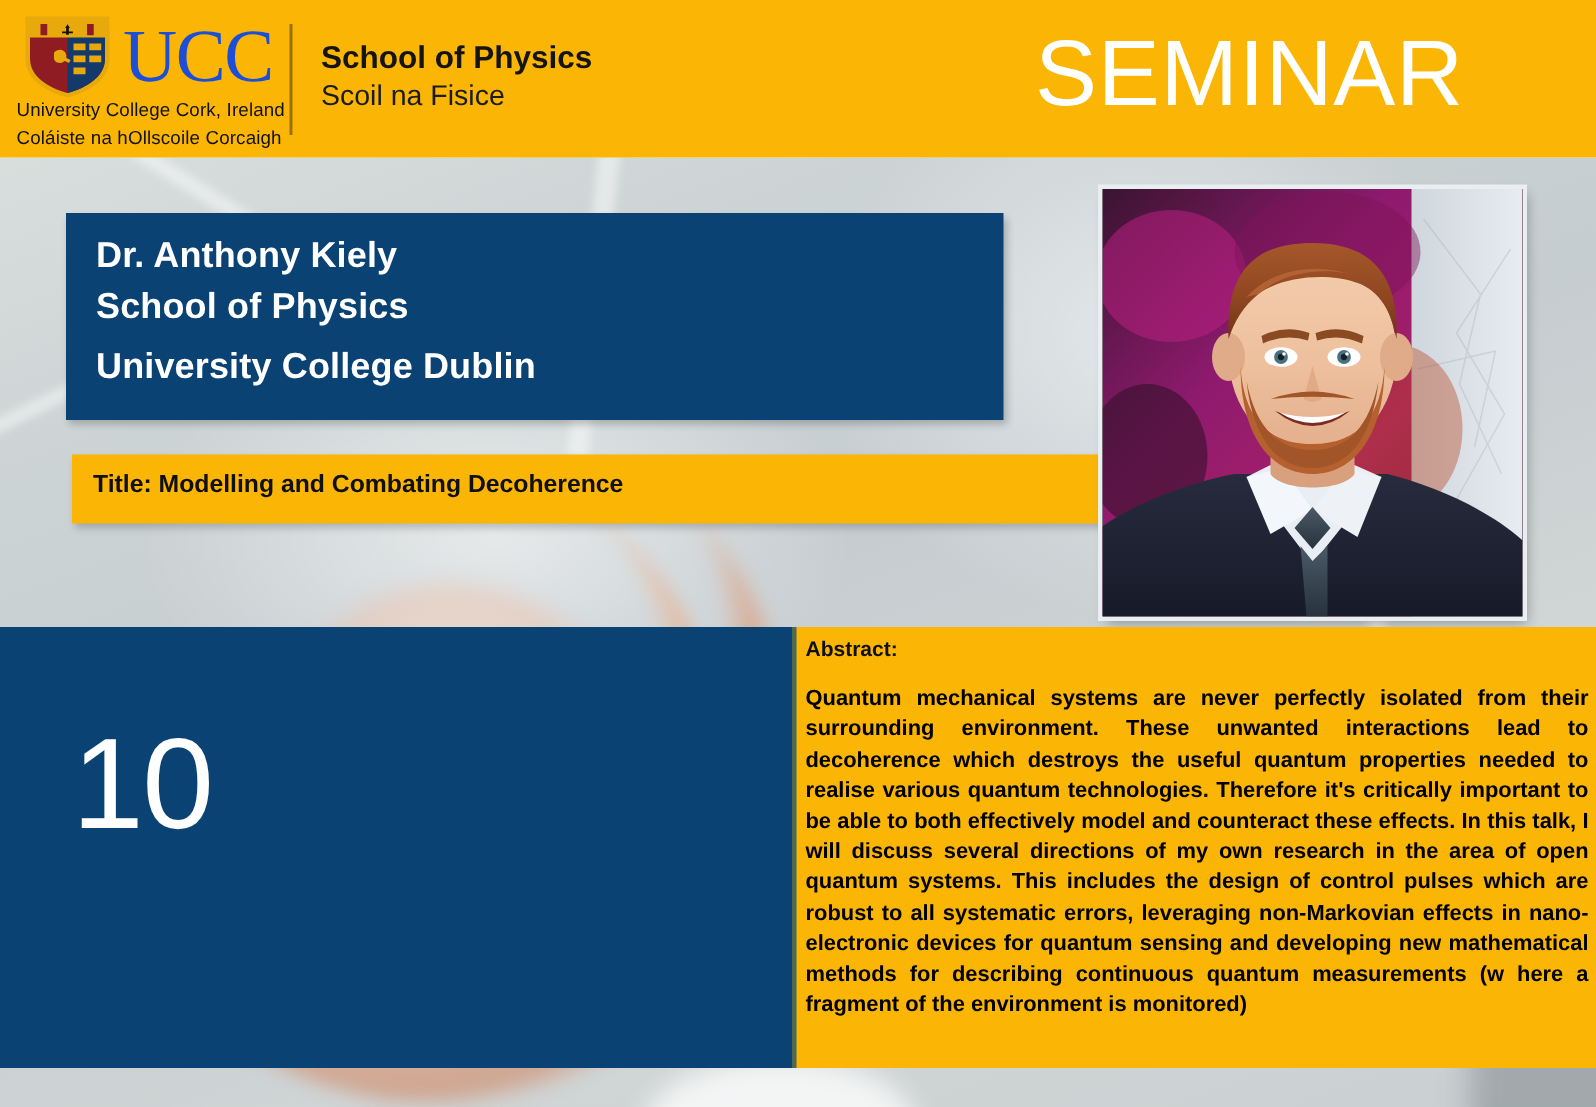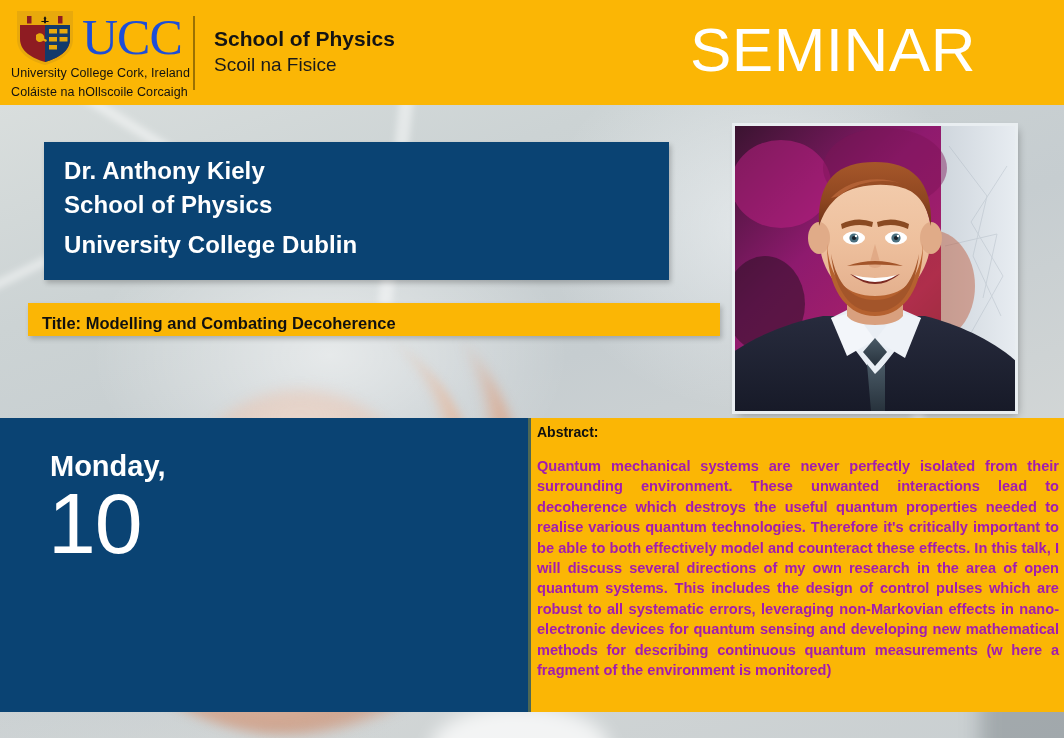--- a/index.html
+++ b/index.html
@@ -52,42 +52,42 @@
   .seminar{position:absolute;left:616px;top:11px;width:360px;text-align:right;
       font-size:62px;font-weight:400;color:#ffffff;letter-spacing:.5px;line-height:78px;}
 
   
   .speaker{position:absolute;left:44px;top:142px;width:625px;height:138px;background:var(--navy,#0A4373);
       box-shadow:2px 3px 5px rgba(0,0,0,.22);}
   .speaker .ln{position:absolute;left:20px;color:#fff;font-size:24px;font-weight:700;letter-spacing:.1px;}
   .sp1{top:15px;} .sp2{top:49px;} .sp3{top:89px;}
 
   
-  .titlebar{position:absolute;left:28px;top:303px;width:692px;height:33px;background:var(--gold,#FBB605);
+  .titlebar{position:absolute;left:48px;top:303px;width:692px;height:46px;background:var(--gold,#FBB605);
       box-shadow:2px 3px 5px rgba(0,0,0,.20);}
   .titlebar span{position:absolute;left:14px;top:11px;font-size:16.5px;font-weight:700;color:#101010;}
 
   
   .photo{position:absolute;left:735px;top:126px;width:280px;height:285px;
       box-shadow:0 0 0 3px #e9eef1, 3px 4px 8px rgba(0,0,0,.30);overflow:hidden;background:#2a1020;}
   .photo svg{display:block;width:280px;height:285px;}
 
   
   .datepanel{position:absolute;left:0;top:418px;width:528px;height:294px;background:var(--navy,#0A4373);}
   .monday{position:absolute;left:50px;top:32px;font-size:29px;font-weight:700;color:#fff;}
   .bigday{position:absolute;left:48px;top:62px;font-size:86px;font-weight:400;color:#fff;line-height:86px;letter-spacing:-1px;}
   .monthline{position:absolute;left:162px;top:87px;font-size:27px;font-weight:700;color:#fff;}
   .monthline u{text-decoration:underline;text-underline-offset:3px;}
   .room{position:absolute;left:50px;top:200px;font-size:28px;font-weight:700;color:#fff;}
 
   
   .abspanel{position:absolute;left:528px;top:418px;width:536px;height:294px;background:var(--gold,#FBB605);}
   .abspanel .edge{position:absolute;left:0;top:0;width:3px;height:294px;background:#2f5a64;opacity:.85;}
   .abslabel{position:absolute;left:9px;top:6px;font-size:14px;font-weight:700;color:#101010;}
-  .abstext{position:absolute;left:9px;top:38px;width:522px;font-size:14.6px;font-weight:700;color:#a21caf;
+  .abstext{position:absolute;left:9px;top:38px;width:522px;font-size:14.6px;font-weight:700;color:#000000;
       line-height:20.4px;text-align:justify;}
 </style>
 </head>
 <body>
 
 <div class="poster">
 
   <div class="bg">
     <div class="haze"></div>
     <div class="ring r1"></div>
@@ -226,21 +226,20 @@
       <path d="M96 128 C100 166 116 186 140 186 C164 186 180 166 184 128 C178 158 164 174 140 174 C116 174 102 158 96 128 Z" fill="#a3552a"></path>
 
       <path d="M115 148 q25 20 50 0 q-25 10 -50 0 Z" fill="#7c2a22"></path>
       <path d="M118 149 q22 14 44 0 q-22 6 -44 0 Z" fill="#fdfdfd"></path>
 
       <path d="M112 140 q28 -10 56 0 q-28 -3 -56 0 Z" fill="#a3552a"></path>
     </svg>
   </div>
 
   <div class="datepanel">
-    <div class="monday">Monday,</div>
     <div class="bigday">10</div>
   </div>
 
   <div class="abspanel">
     <div class="edge"></div>
     <div class="abslabel">Abstract:</div>
     <div class="abstext">Quantum mechanical systems are never perfectly isolated from their surrounding environment. These unwanted interactions lead to decoherence which destroys the useful quantum properties needed to realise various quantum technologies. Therefore it's critically important to be able to both effectively model and counteract these effects. In this talk, I will discuss several directions of my own research in the area of open quantum systems. This includes the design of control pulses which are robust to all systematic errors, leveraging non-Markovian effects in nano-electronic devices for quantum sensing and developing new mathematical methods for describing continuous quantum measurements (w here a fragment of the environment is monitored)</div>
   </div>
 
 </div>

